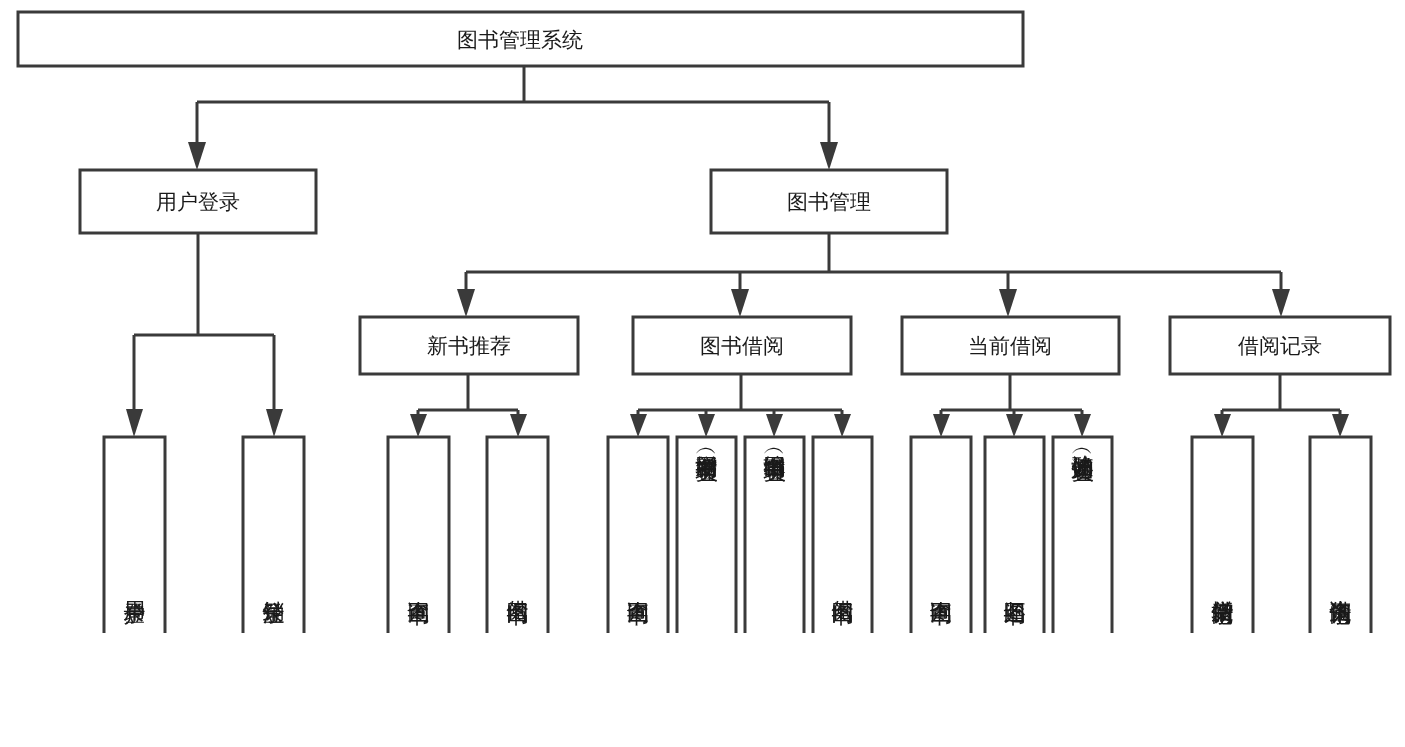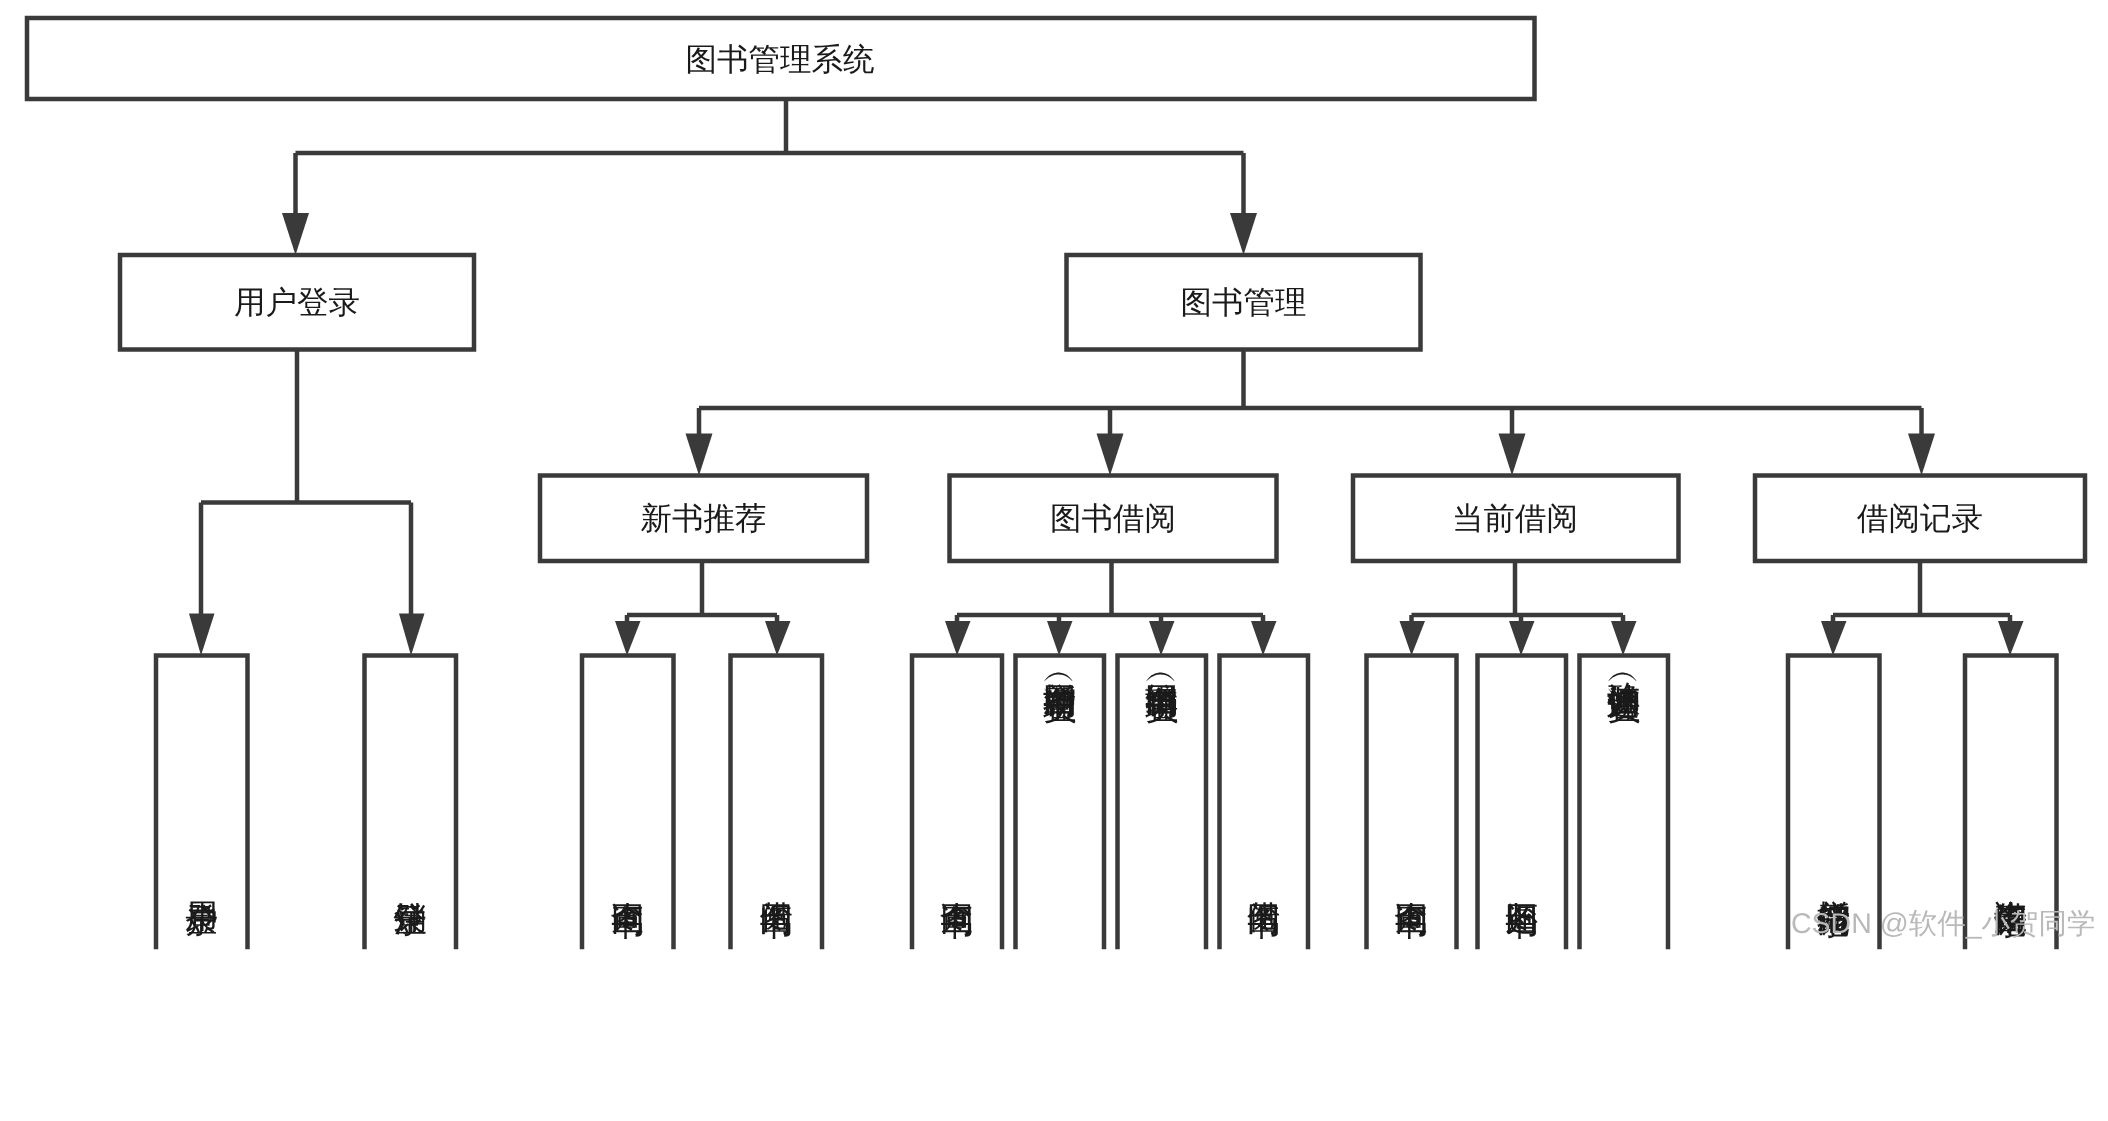--- a/index.html
+++ b/index.html
@@ -237,15 +237,14 @@
   <div class="leaf-label-wrap" style="left:1053px; top:437px; width:59px; height:296px; align-items:flex-start;">
     <span class="leaf-label">确认归还（管理员）</span>
   </div>
   <div class="leaf-label-wrap" style="left:1192px; top:437px; width:61px; height:296px;">
     <span class="leaf-label">新增借阅记录</span>
   </div>
   <div class="leaf-label-wrap" style="left:1310px; top:437px; width:61px; height:296px;">
     <span class="leaf-label">查询借阅记录</span>
   </div>
 
-  <div class="watermark">CSDN @软件_小贺同学</div>
 
 </div>
 
 </body></html>

